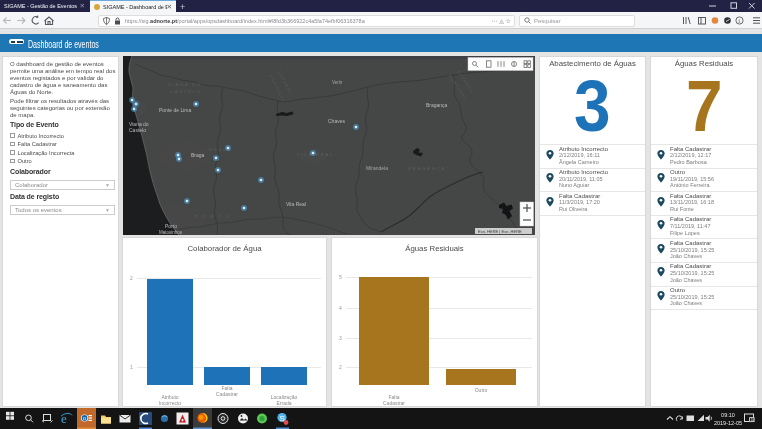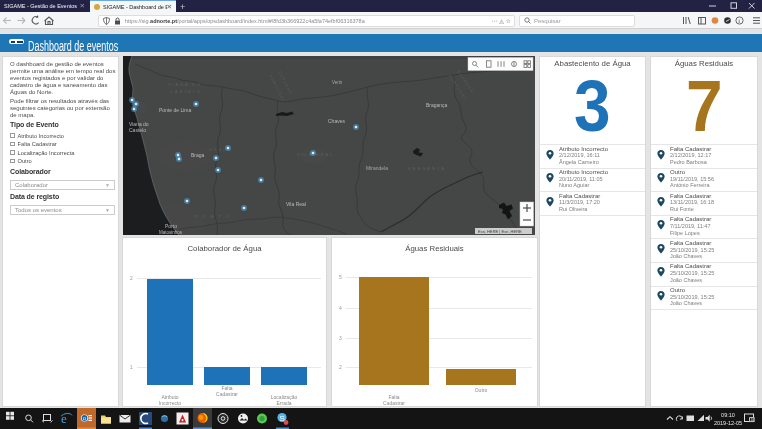--- a/index.html
+++ b/index.html
@@ -16,21 +16,21 @@
   #tab2 .tabx { color:#57575c; }
   #newtab { position:absolute; left:180px; top:2px; color:#c7c9d4; font-size:9px; }
   #navbar { left:0; top:12px; width:762px; height:17px; background:#f5f6f7; border-bottom:1px solid #d0d0d3; }
   #urlbar { position:absolute; left:98px; top:14.5px; width:417px; height:12px; background:#fff; border:1px solid #ddddde; border-radius:2px; font-size:6px; color:#8a8a94; display:flex; align-items:center; padding-left:4px; }
   #searchbox { position:absolute; left:519px; top:14.5px; width:116px; height:12px; background:#fff; border:1px solid #ddddde; border-radius:2px; font-size:6px; color:#9a9aa2; display:flex; align-items:center; padding-left:4px; }
 
   
   #page { left:0; top:29px; width:762px; height:379px; background:#e4e4e4; }
   #pagetop { left:0; top:29px; width:762px; height:5px; background:#fdfdfd; }
   #dashheader { left:0; top:34px; width:762px; height:17.5px; background:#1f76b5; color:#fff; }
-  #dashheader .title { position:absolute; left:28px; top:3.5px; font-size:14px; font-weight:400; }
+  #dashheader .title { position:absolute; left:28px; top:3.5px; font-size:11px; font-weight:400; }
   .panel { position:absolute; background:#fff; border:1px solid #d8d8d8; }
 
   
   #lpanel { left:2px; top:56px; width:117px; height:351px; font-size:6px; color:#4d4d4d; }
   #lpanel .para { position:absolute; left:7px; right:2px; line-height:7.1px; }
   #lpanel h3 { position:absolute; left:7px; font-size:7px; letter-spacing:-0.1px; color:#323232; }
   .cbrow { position:absolute; left:7px; right:2px; display:flex; align-items:center; font-size:5.7px; }
   .cb { width:4.5px; height:4.5px; border:1px solid #9a9a9a; margin-right:3px; flex:none; }
   .dd { position:absolute; left:7px; right:3px; height:10.5px; border:1px solid #cccccc; color:#8c8c8c; display:flex; align-items:center; padding:0 4px; }
   .dd .chev { margin-left:auto; color:#aaa; font-size:5px; }
@@ -274,21 +274,21 @@
         <line x1="404" y1="148" x2="404" y2="156"></line>
     <line x1="400" y1="164" x2="408" y2="164"></line>
   </g>
 
   <rect x="352" y="172" width="57" height="6" fill="#d9d9d9" opacity="0.92"></rect>
   <text x="355" y="176.6" fill="#3c3c3c" font-size="4" font-family="Liberation Sans, sans-serif">Esri, HERE | Esri, HERE</text>
 </svg>
 </div>
 
 <div class="panel rp" id="rp1">
-  <div class="ptitle">Abasteciento de Água</div>
+  <div class="ptitle">Abastecimento de Águas</div>
   <div class="bignum"><span>3</span></div>
   <div class="lst">
     <div class="li">
         <svg class="pin" width="8" height="10" viewBox="0 0 8 10">
           <path d="M4,0 C1.8,0 0.4,1.5 0.4,3.4 C0.4,5.6 4,9.6 4,9.6 C4,9.6 7.6,5.6 7.6,3.4 C7.6,1.5 6.2,0 4,0 Z" fill="#1d4a5f"></path>
           <circle cx="4" cy="3.3" r="1.3" fill="#fff"></circle>
         </svg>
       <div class="t1">Atributo Incorrecto</div>
         <div class="t2">2/12/2019, 16:11</div>
         <div class="t3">Ângela Carneiro</div>

